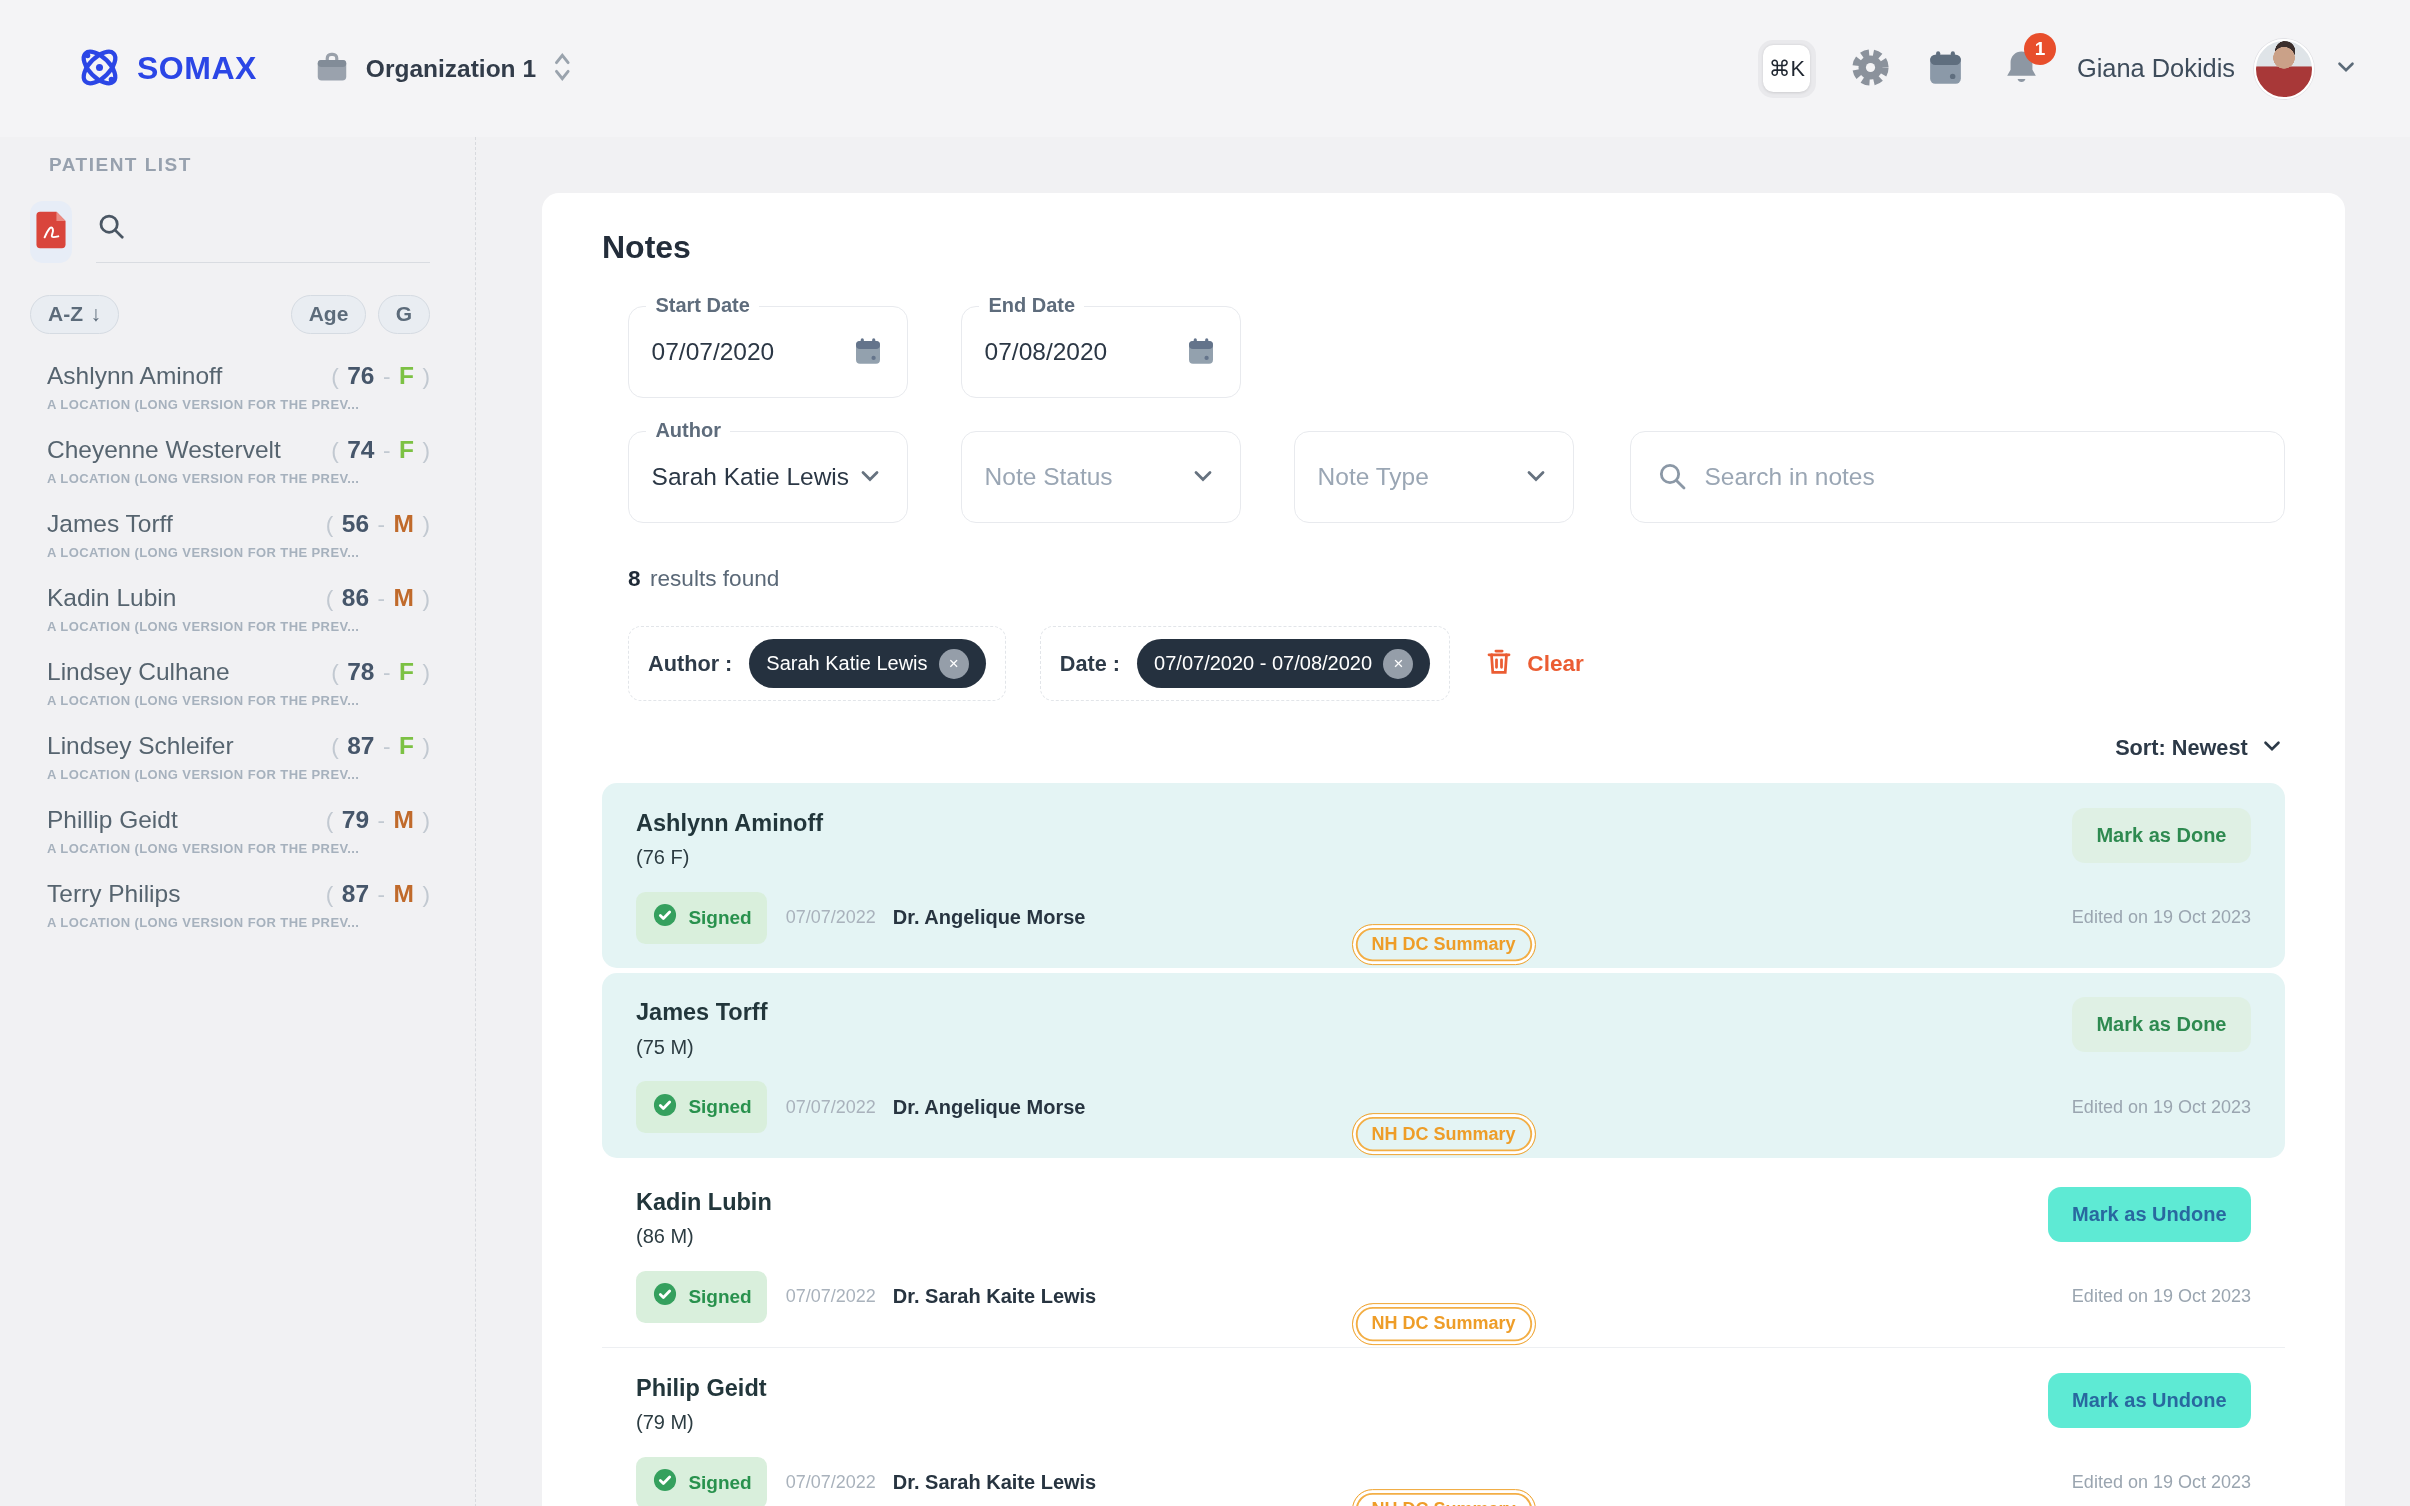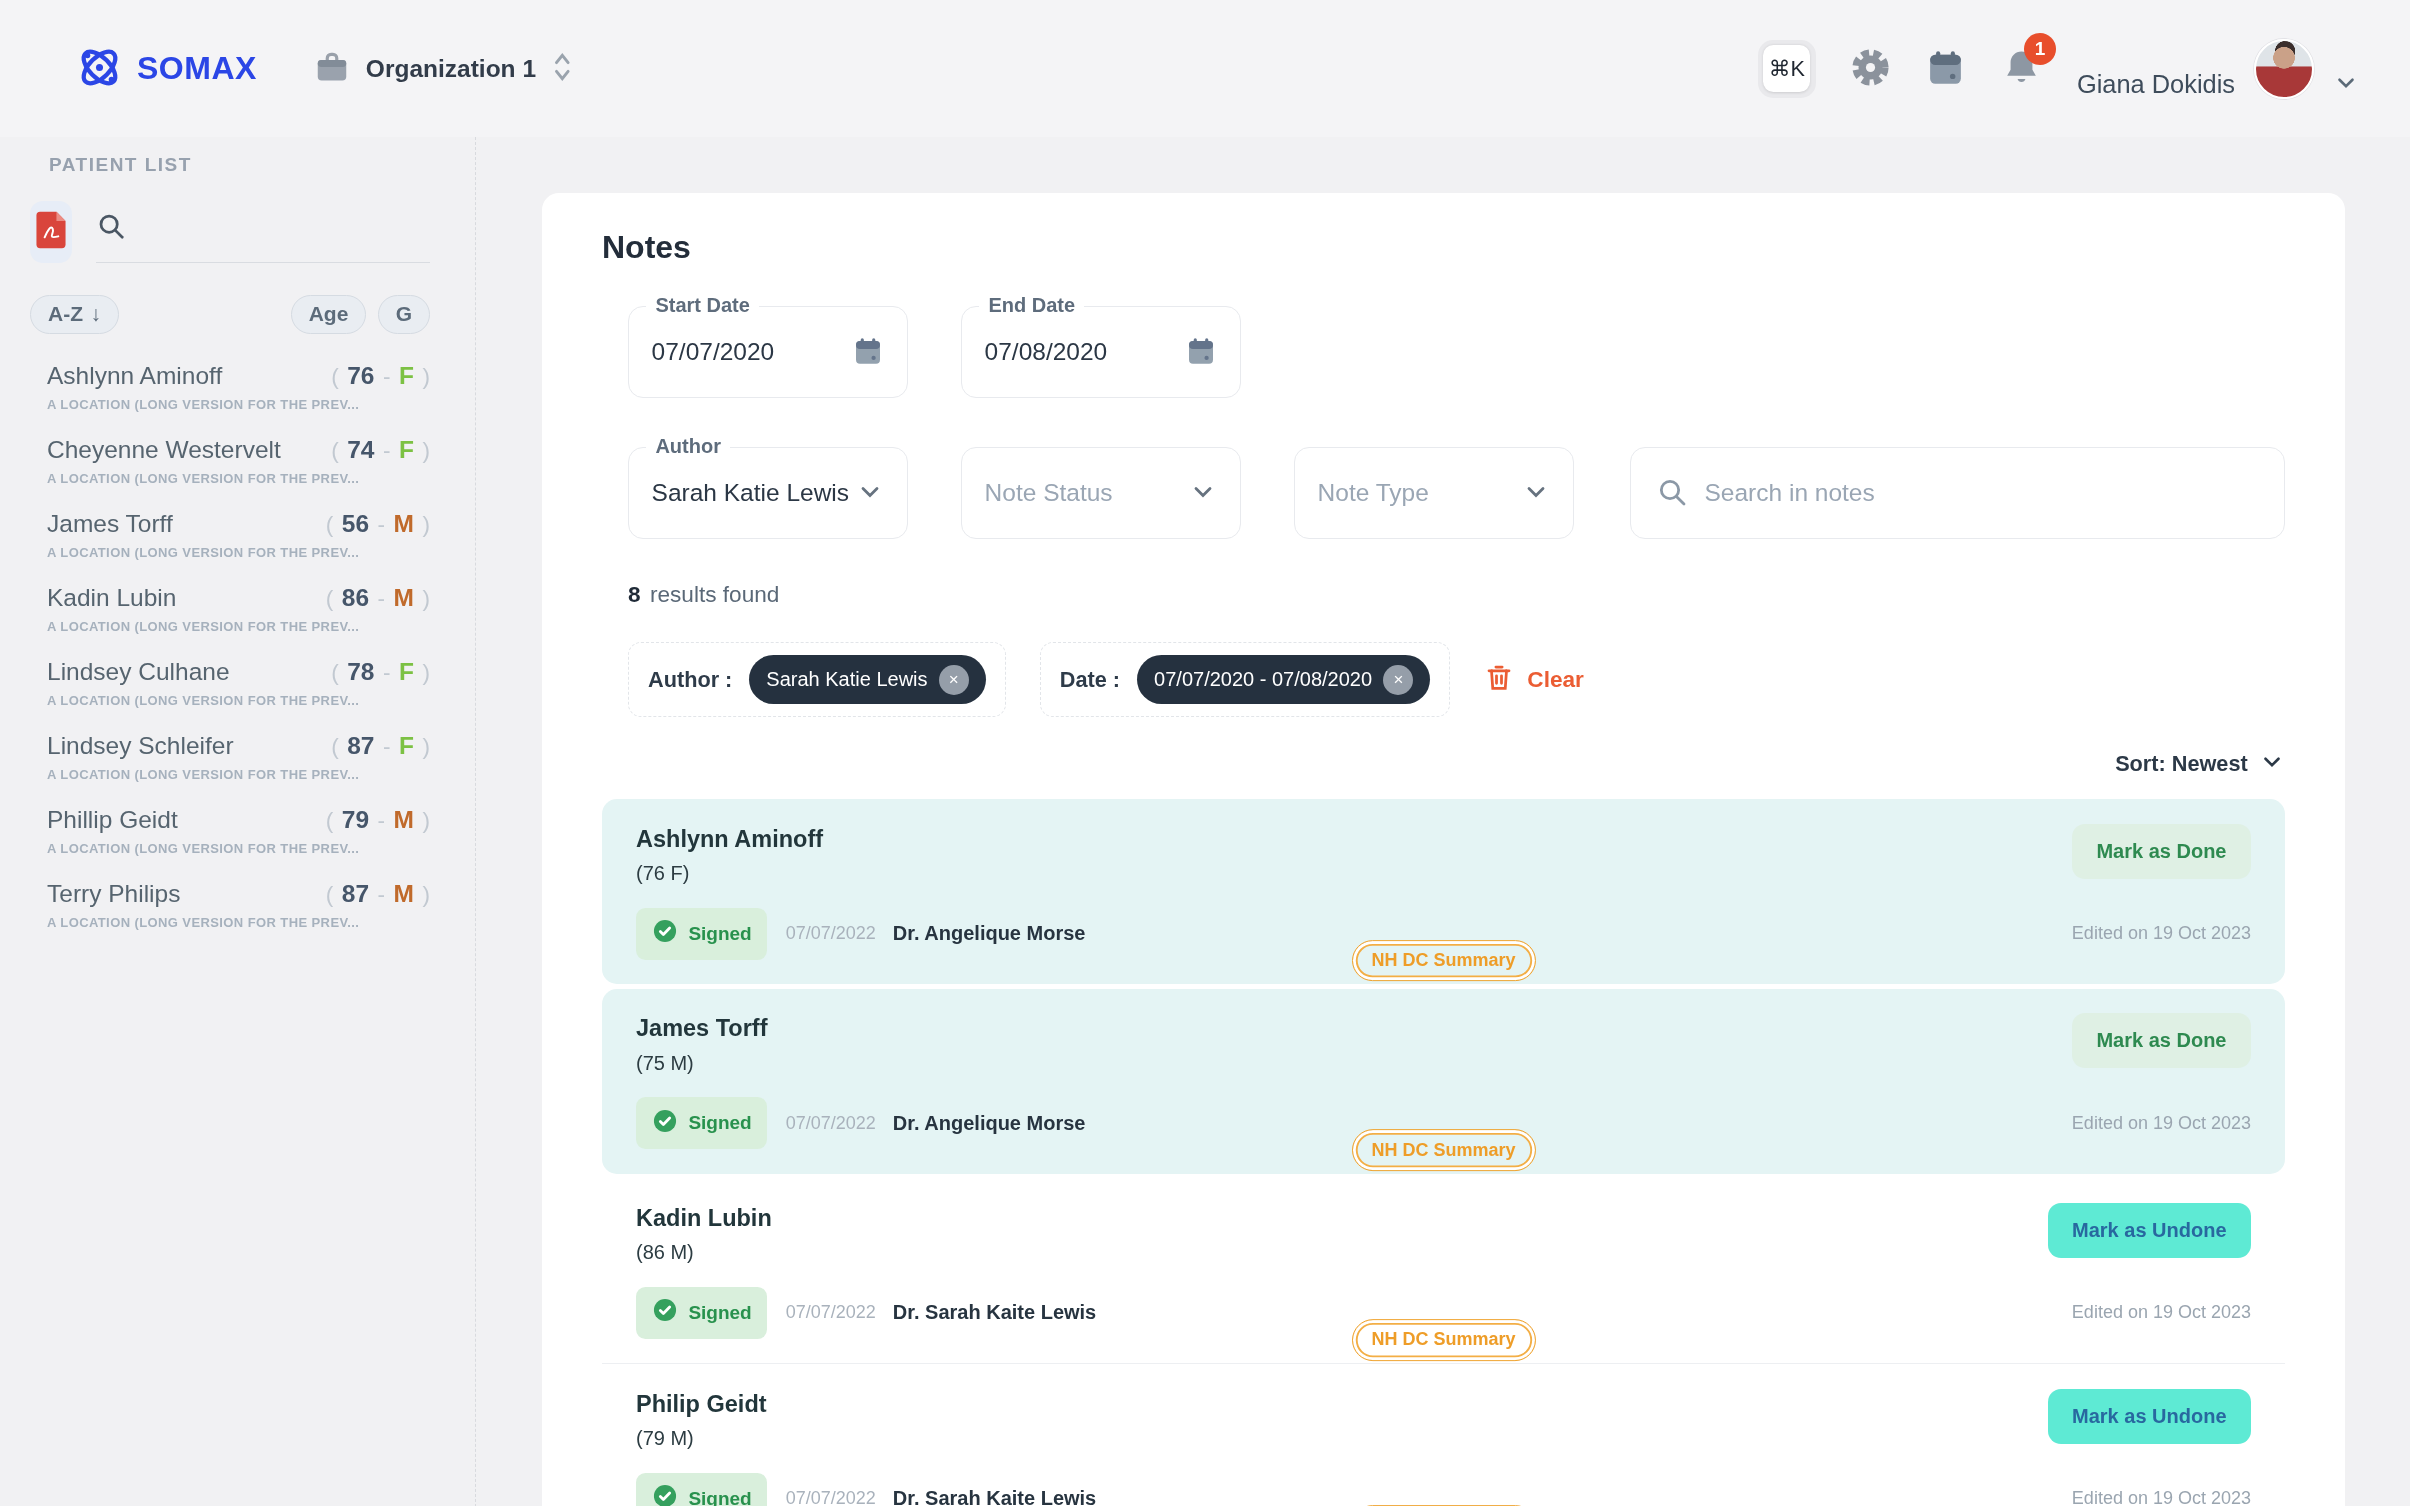--- a/index.html
+++ b/index.html
@@ -14,21 +14,21 @@
   .topbar { height:137px; display:flex; align-items:center; padding:0 52px 0 75px; background:#f4f4f6; }
   .brand { display:flex; align-items:center; gap:13px; }
   .brand-name { font-size:32px; font-weight:800; color:#2b46e6; letter-spacing:0.5px; }
   .org { display:flex; align-items:center; gap:15px; margin-left:56px; cursor:pointer; }
   .org-label { font-size:24.5px; font-weight:600; color:#323c4a; }
   .spacer { flex:1; }
   .top-right { display:flex; align-items:center; gap:34px; }
   .kbd { width:47px; height:47px; border-radius:10.4px; background:#ffffff; box-shadow:0 0.9px 2.8px rgba(0,0,0,.12); display:flex; align-items:center; justify-content:center; font-size:21.7px; color:#1f2630; }
   .icon-btn { border:none; background:none; cursor:pointer; display:flex; align-items:center; justify-content:center; position:relative; }
   .badge { position:absolute; top:-13px; right:-13px; min-width:32px; height:32px; border-radius:50%; background:#e84e2c; color:#fff; font-size:19px; font-weight:700; display:flex; align-items:center; justify-content:center; }
-  .user { display:flex; align-items:flex-end; gap:19px; cursor:pointer; }
+  .user { display:flex; align-items:center; gap:19px; cursor:pointer; }
   .user-name { font-size:25.4px; color:#3e4c5b; }
   .avatar { width:60px; height:60px; border-radius:50%; border:2.8px solid #fff; box-shadow:0 0 0 0.9px #e2e2e6;
     background:
       radial-gradient(circle at 50% 30%, #caa188 0 22%, transparent 23%),
       radial-gradient(circle at 52% 18%, #3a2e2c 0 18%, transparent 19%),
       linear-gradient(180deg, #dfe4e8 0 45%, #a83838 46% 100%); }
 
   
   .content { display:flex; height:1370px; }
   aside { width:476px; flex:0 0 476px; border-right:1.9px dashed #d8dade; padding:17px 45px 0 30px; }
@@ -55,21 +55,21 @@
   .g-M { color:#c06a2b; }
   .pl-loc { margin-top:7.5px; font-size:13px; font-weight:700; letter-spacing:0.4px; color:#a6b1bd; text-transform:uppercase; white-space:nowrap; overflow:hidden; text-overflow:ellipsis; }
 
   
   .notes-card { margin:56px 66px 0 66px; background:#fff; border-radius:17px; padding:36px 60px 38px 60px; min-height:1314px; }
   .notes-title { font-size:32px; font-weight:700; color:#232d3a; }
 
   .filters { margin-left:26px; }
   .f-row { display:flex; align-items:stretch; }
   .f-row1 { margin-top:40px; }
-  .f-row2 { margin-top:49px;justify-content:flex-end; }
+  .f-row2 { margin-top:33px;justify-content:flex-end; }
   .field { position:relative; width:280px; height:92px; border:1.9px solid #e8eaee; border-radius:15px; display:flex; align-items:center; padding:0 22.6px; background:#fff; cursor:pointer; }
   .field-label { position:absolute; top:-13px; left:17px; background:#fff; padding:0 9.4px; font-size:20px; font-weight:600; color:#5e6c7c; }
   .field-value { font-size:24.5px; font-weight:500; color:#2b3745; }
   .field-placeholder { font-size:24.5px; color:#9aa6b4; }
   .field .ficon { margin-left:auto; }
   .mr56 { margin-right:53px; }
   .mr30 { margin-right:28px; }
 
   .status-wrap { flex:1; margin-left:26px; border:1.9px solid #eceef1; border-radius:15px; display:flex; align-items:center; justify-content:flex-end; gap:13px; padding:0 11.3px; height:94px; }
   .tab { height:79px; border-radius:11.3px; background:#fff; border:1.9px solid #e3e6ea; color:#5b6876; font-size:21px; font-weight:600; padding:0 28px; cursor:pointer; font-family:"Liberation Sans",sans-serif; }

